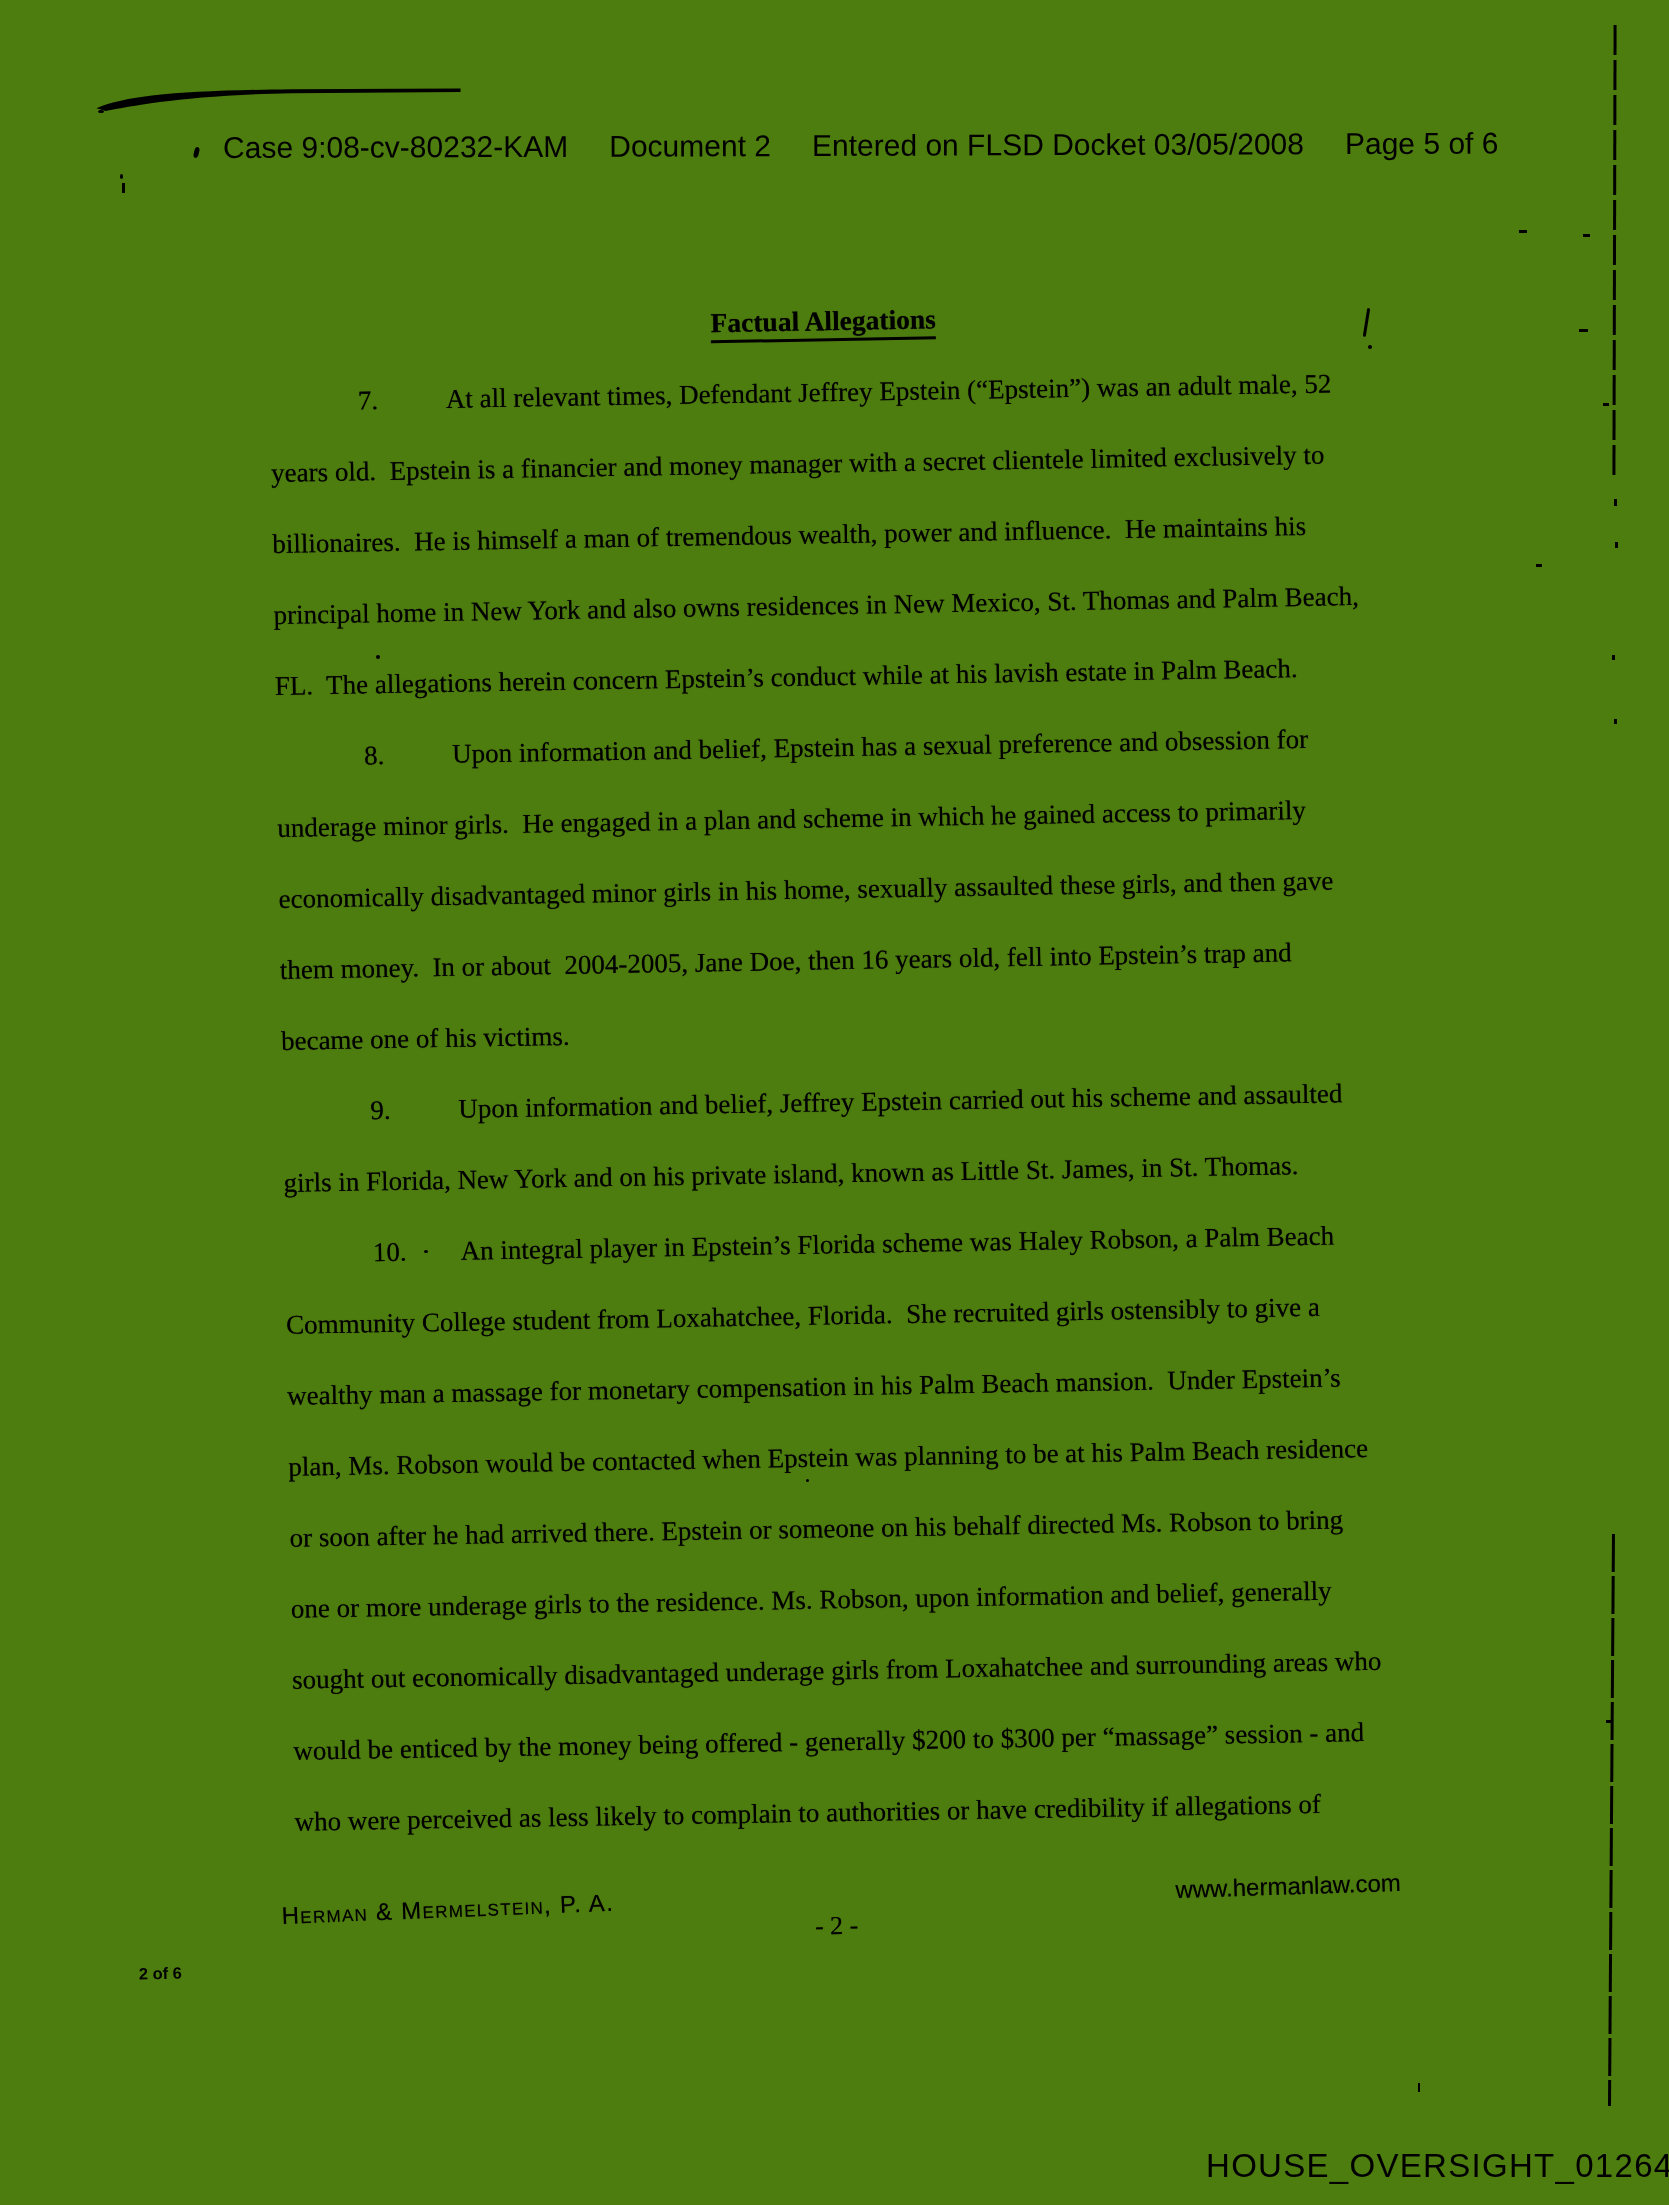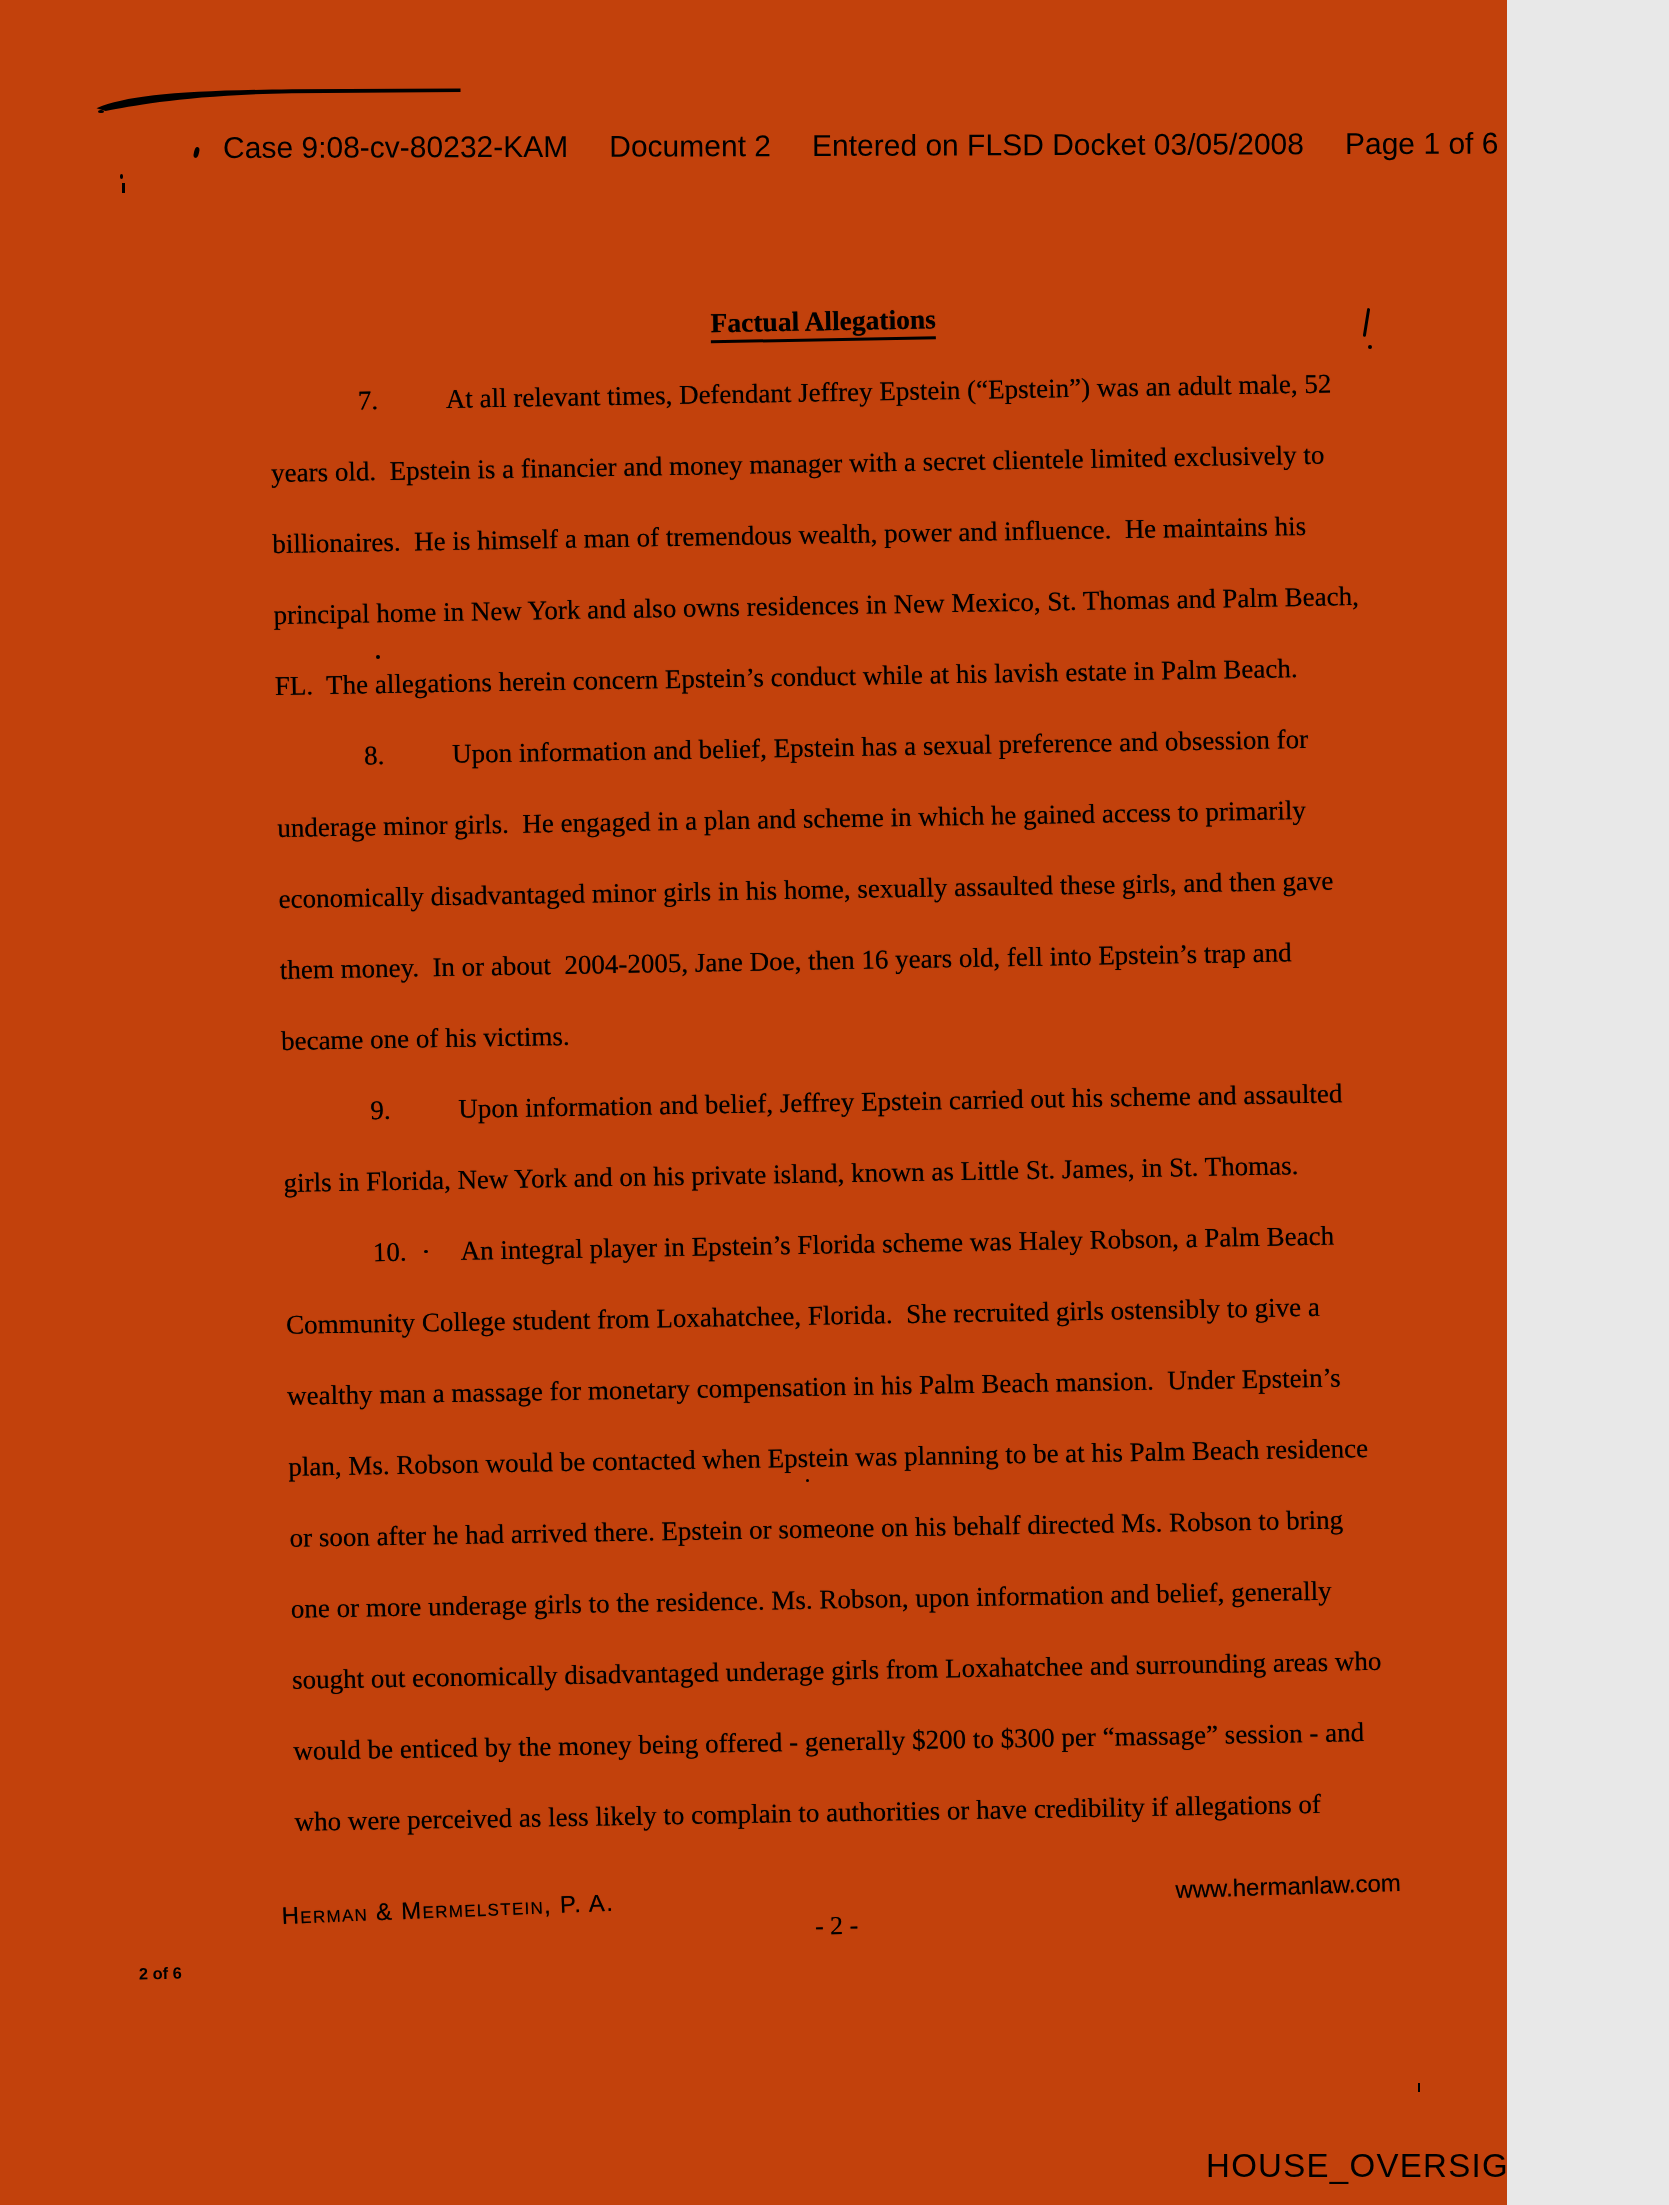--- a/index.html
+++ b/index.html
@@ -1,19 +1,19 @@
 <!DOCTYPE html>
 <html style="font-size:10.5px"><head>
 <meta charset="utf-8">
 <style>
   html,body{margin:0;padding:0;background:#e8e8e8;}
   .page{
     position:relative;
-    width:1507px;height:2205px;
-    background:#c2410c;
+    width:1669px;height:2205px;
+    background:#4d7c0f;
     overflow:hidden;
     font-family:"Liberation Serif","DejaVu Serif",serif;
     color:#000;
   }
   
   .ecf-header{
     position:absolute;left:223px;top:131px;
     font-family:"Liberation Sans","DejaVu Sans",sans-serif;
     font-size:30px;line-height:34px;white-space:pre;
     transform:rotate(-0.2deg);transform-origin:0 0;
@@ -86,21 +86,21 @@
 
   <svg class="smudge" width="367" height="27.5" viewBox="0 0 560 42">
     <path d="M2,34 C50,14 130,7 300,5 L558,4 L558,9 L300,11 C140,14 60,30 16,38 Z" fill="#000"></path>
   </svg>
   <div class="speck" style="left:98px;top:110px;width:5.9px;height:3.3px;border-radius:50%;"></div>
 
   <div class="ecf-header">
     <span>Case 9:08-cv-80232-KAM</span>
     <span class="ecf-gap">Document 2</span>
     <span class="ecf-gap">Entered on FLSD Docket 03/05/2008</span>
-    <span class="ecf-gap">Page 1 of 6</span>
+    <span class="ecf-gap">Page 5 of 6</span>
   </div>
 
   <div class="speck" style="left:194px;top:147px;width:5.2px;height:11px;border-radius:45%;transform:rotate(14deg);"></div>
   <div class="speck" style="left:120px;top:174px;width:3.3px;height:4.6px;border-radius:50%;"></div>
   <div class="speck" style="left:122px;top:183px;width:2.6px;height:9.8px;"></div>
 
   <div class="doc">
     <div class="title-line"><span class="doc-title">Factual Allegations</span></div>
 
     <div class="ln num-ln"><span class="pnum">7.</span><span>At all relevant times, Defendant Jeffrey Epstein (“Epstein”) was an adult male, 52</span></div>

